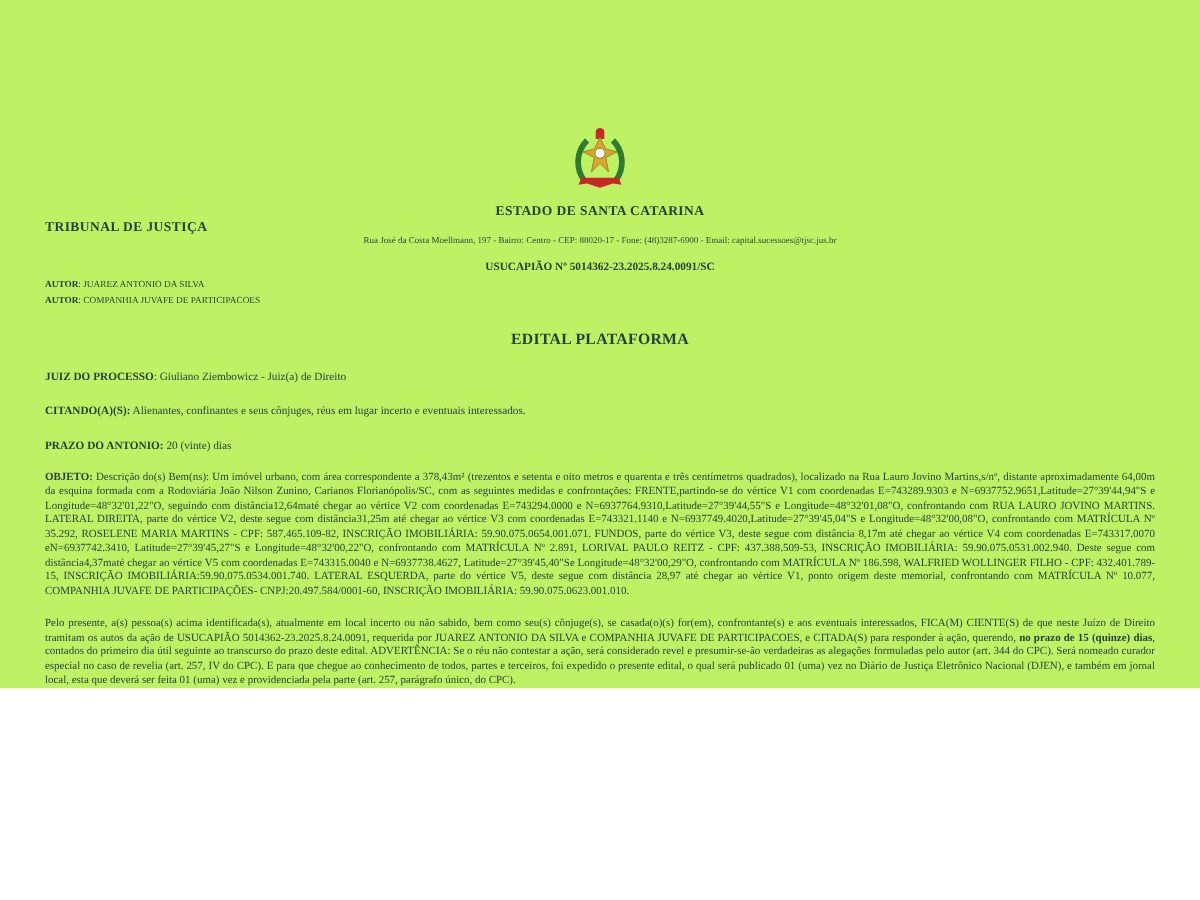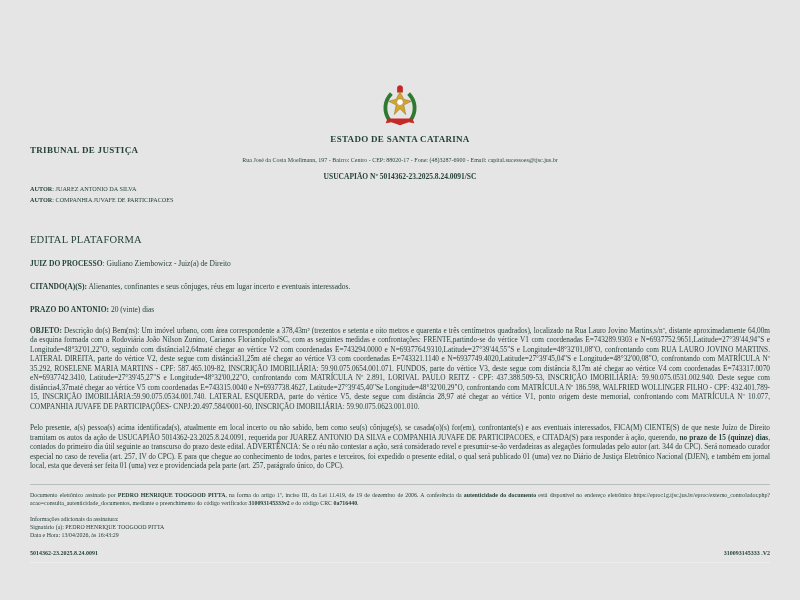--- a/index.html
+++ b/index.html
@@ -1,34 +1,34 @@
 <!DOCTYPE html>
 <html><head>
 <meta charset="utf-8">
 <style>
   * { margin:0; padding:0; box-sizing:border-box; }
   html,body { background:#ffffff; }
   .page {
-    width:800px; height:600px;
-    background:#e5e5e5;
+    width:800px; height:459px;
+    background:#bef264;
     color:#24423b;
     font-family:"Liberation Serif", serif;
     position:relative;
     overflow:hidden;
   }
   .content { padding:84px 30px 0 30px; }
   .crest-wrap { text-align:center; }
   .org-line1 { text-align:center; font-weight:bold; font-size:9px; letter-spacing:.3px; margin-top:2px; }
   .org-line2 { text-align:left; font-weight:bold; font-size:9px; letter-spacing:.3px; margin-top:1px; }
   .address   { text-align:center; font-size:6px; margin-top:2px; color:#2c4a43; }
   .process-line { font-size:7.5px; font-weight:bold; margin-top:9px;text-align:center; }
   .party { font-size:6.2px; margin-top:4px; }
   .party:first-of-type { margin-top:7px; }
   .party b { font-weight:bold; }
-  .doc-title { text-align:left; font-weight:normal; font-size:10.5px; margin-top:31px; letter-spacing:.2px; }
+  .doc-title { text-align:center; font-weight:bold; font-size:10.5px; margin-top:17px; letter-spacing:.2px; }
   .field { font-size:7.5px; margin-top:14px; }
   .field b { font-weight:bold; }
   .para { font-size:7.3px; text-align:justify; line-height:1.3; margin-top:12px; }
   .para b { font-weight:bold; }
   .sig-sep { border:none; border-top:1px solid #b9bdbd; margin-top:13px; }
   .footnote { font-size:5.9px; text-align:justify; line-height:1.4; margin-top:6px; }
   .footnote b { font-weight:bold; }
   .info { font-size:5.9px; line-height:1.35; margin-top:9px; }
   .ids-row { display:flex; justify-content:space-between; font-size:6px; font-weight:bold; margin-top:10px; }
   .bottom-sep { border:none; border-top:1px solid #ededed; margin-top:6px; }

